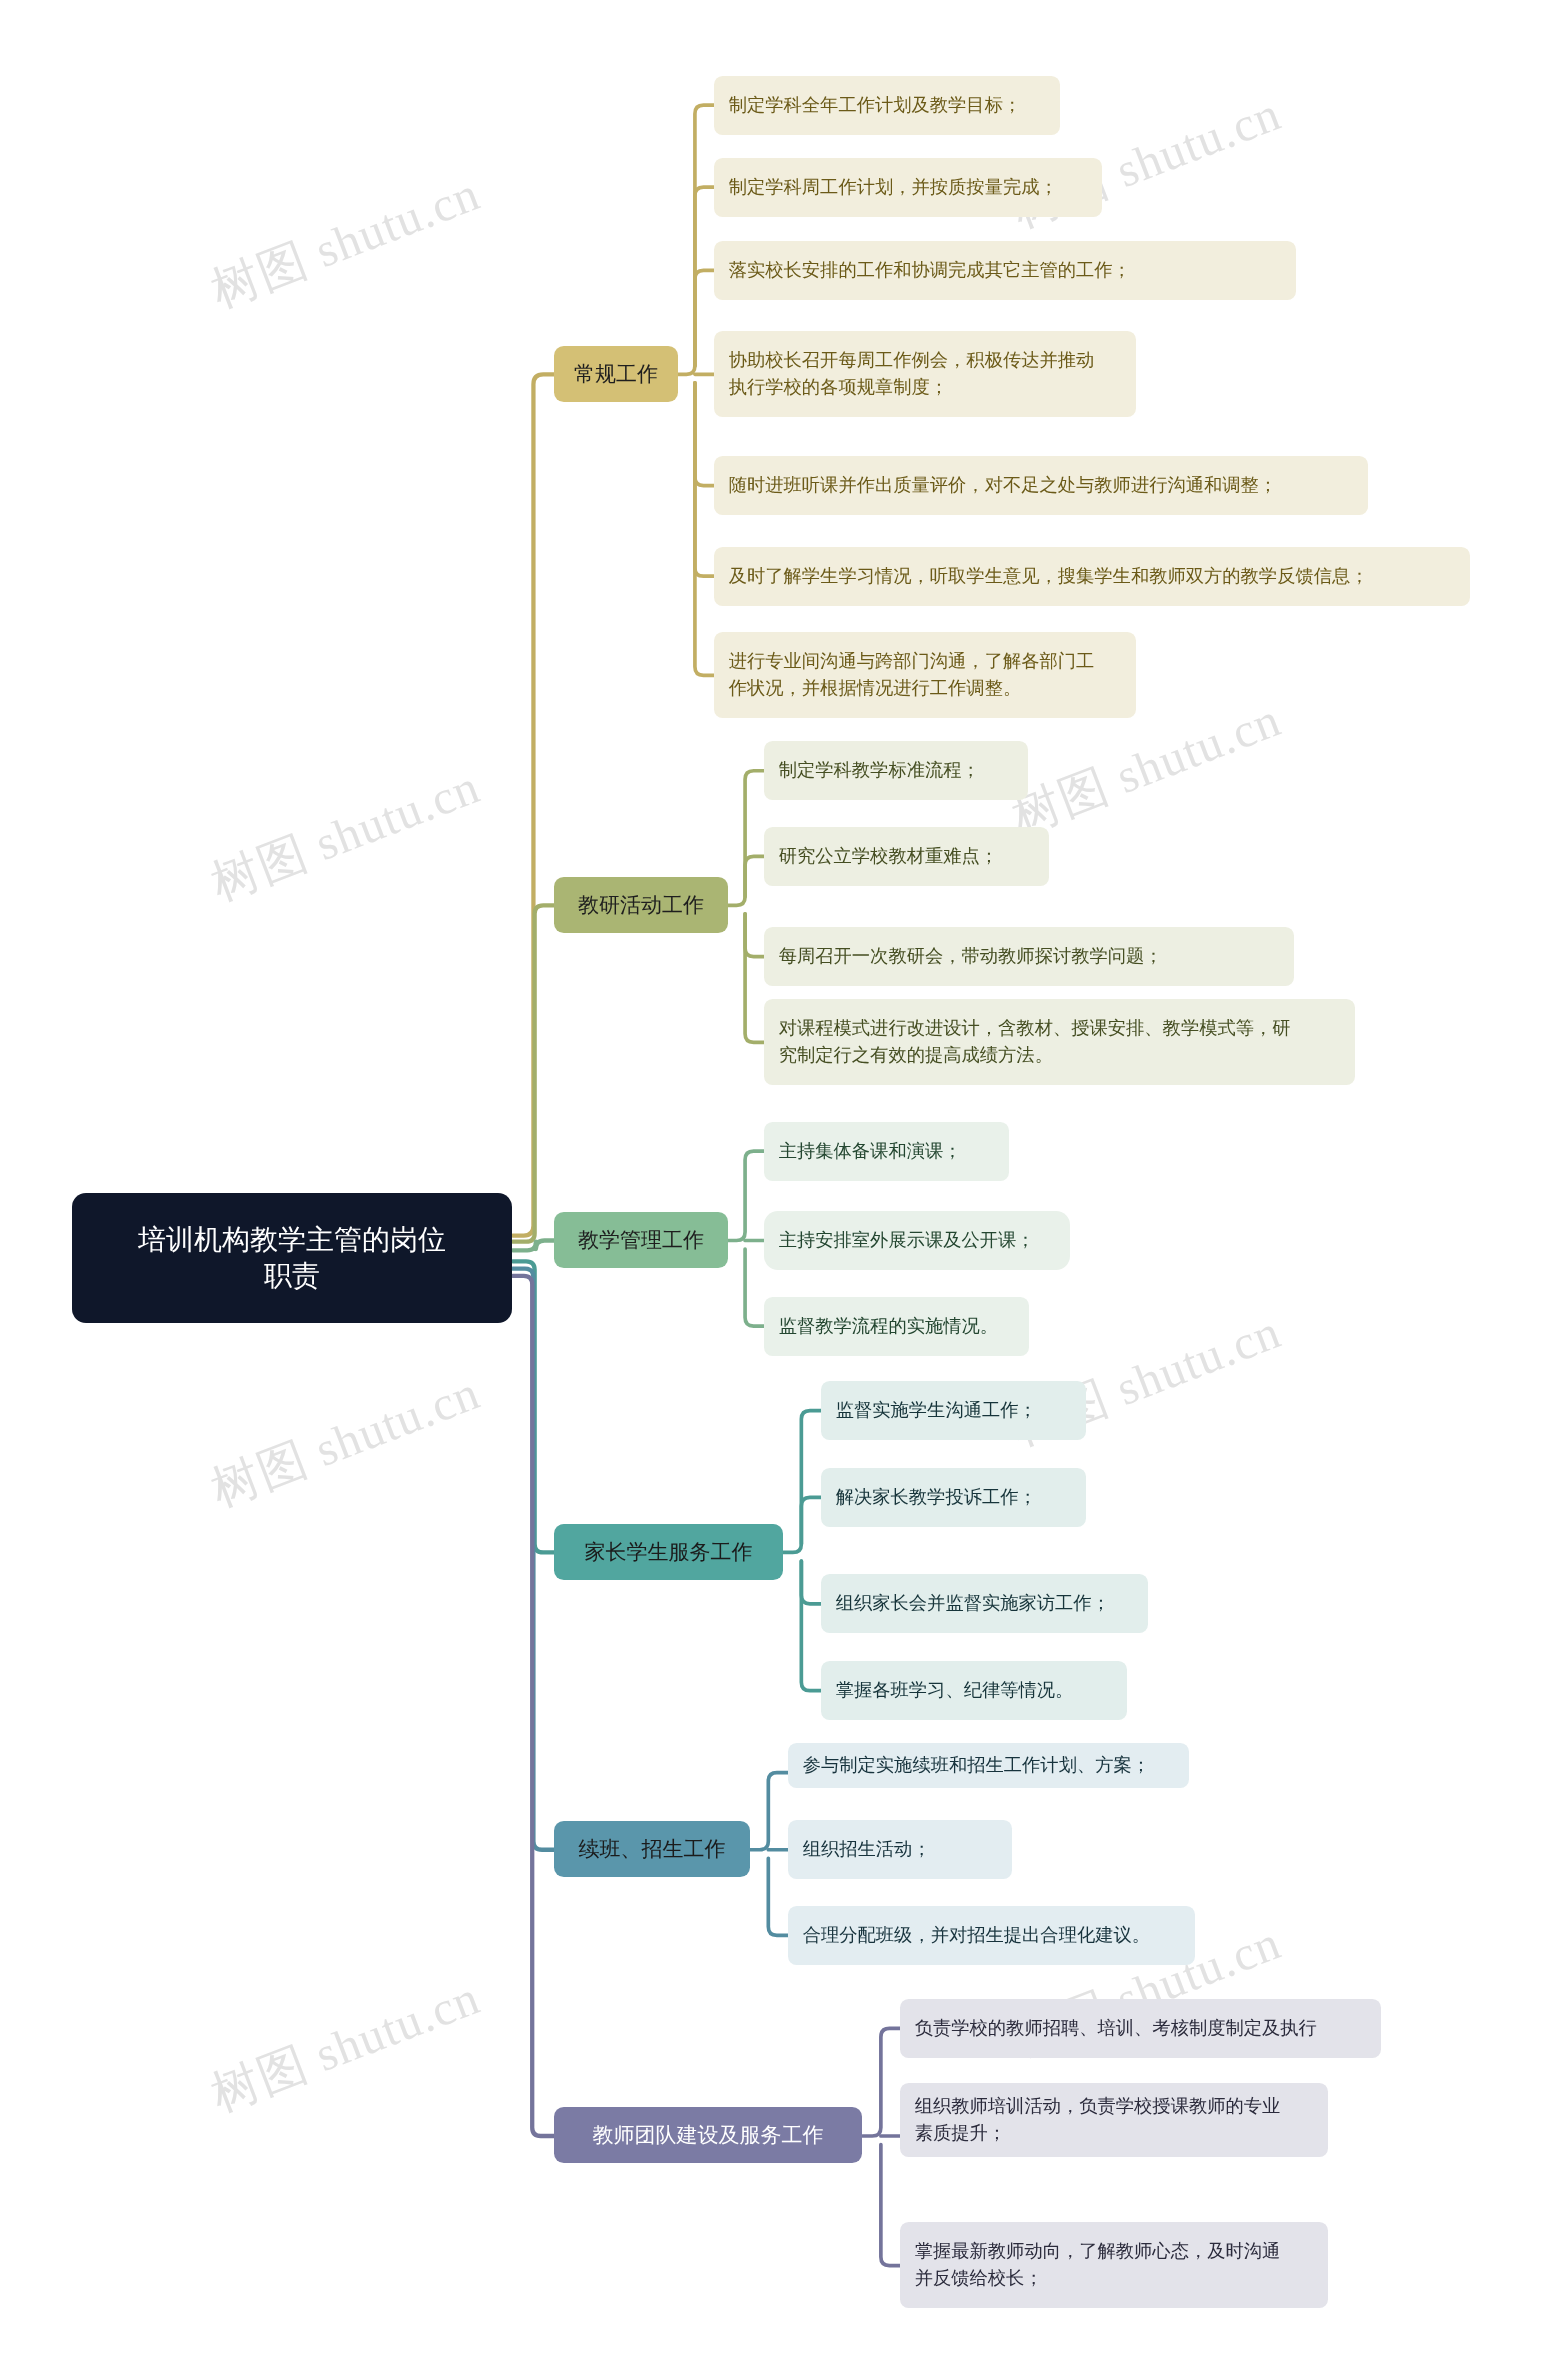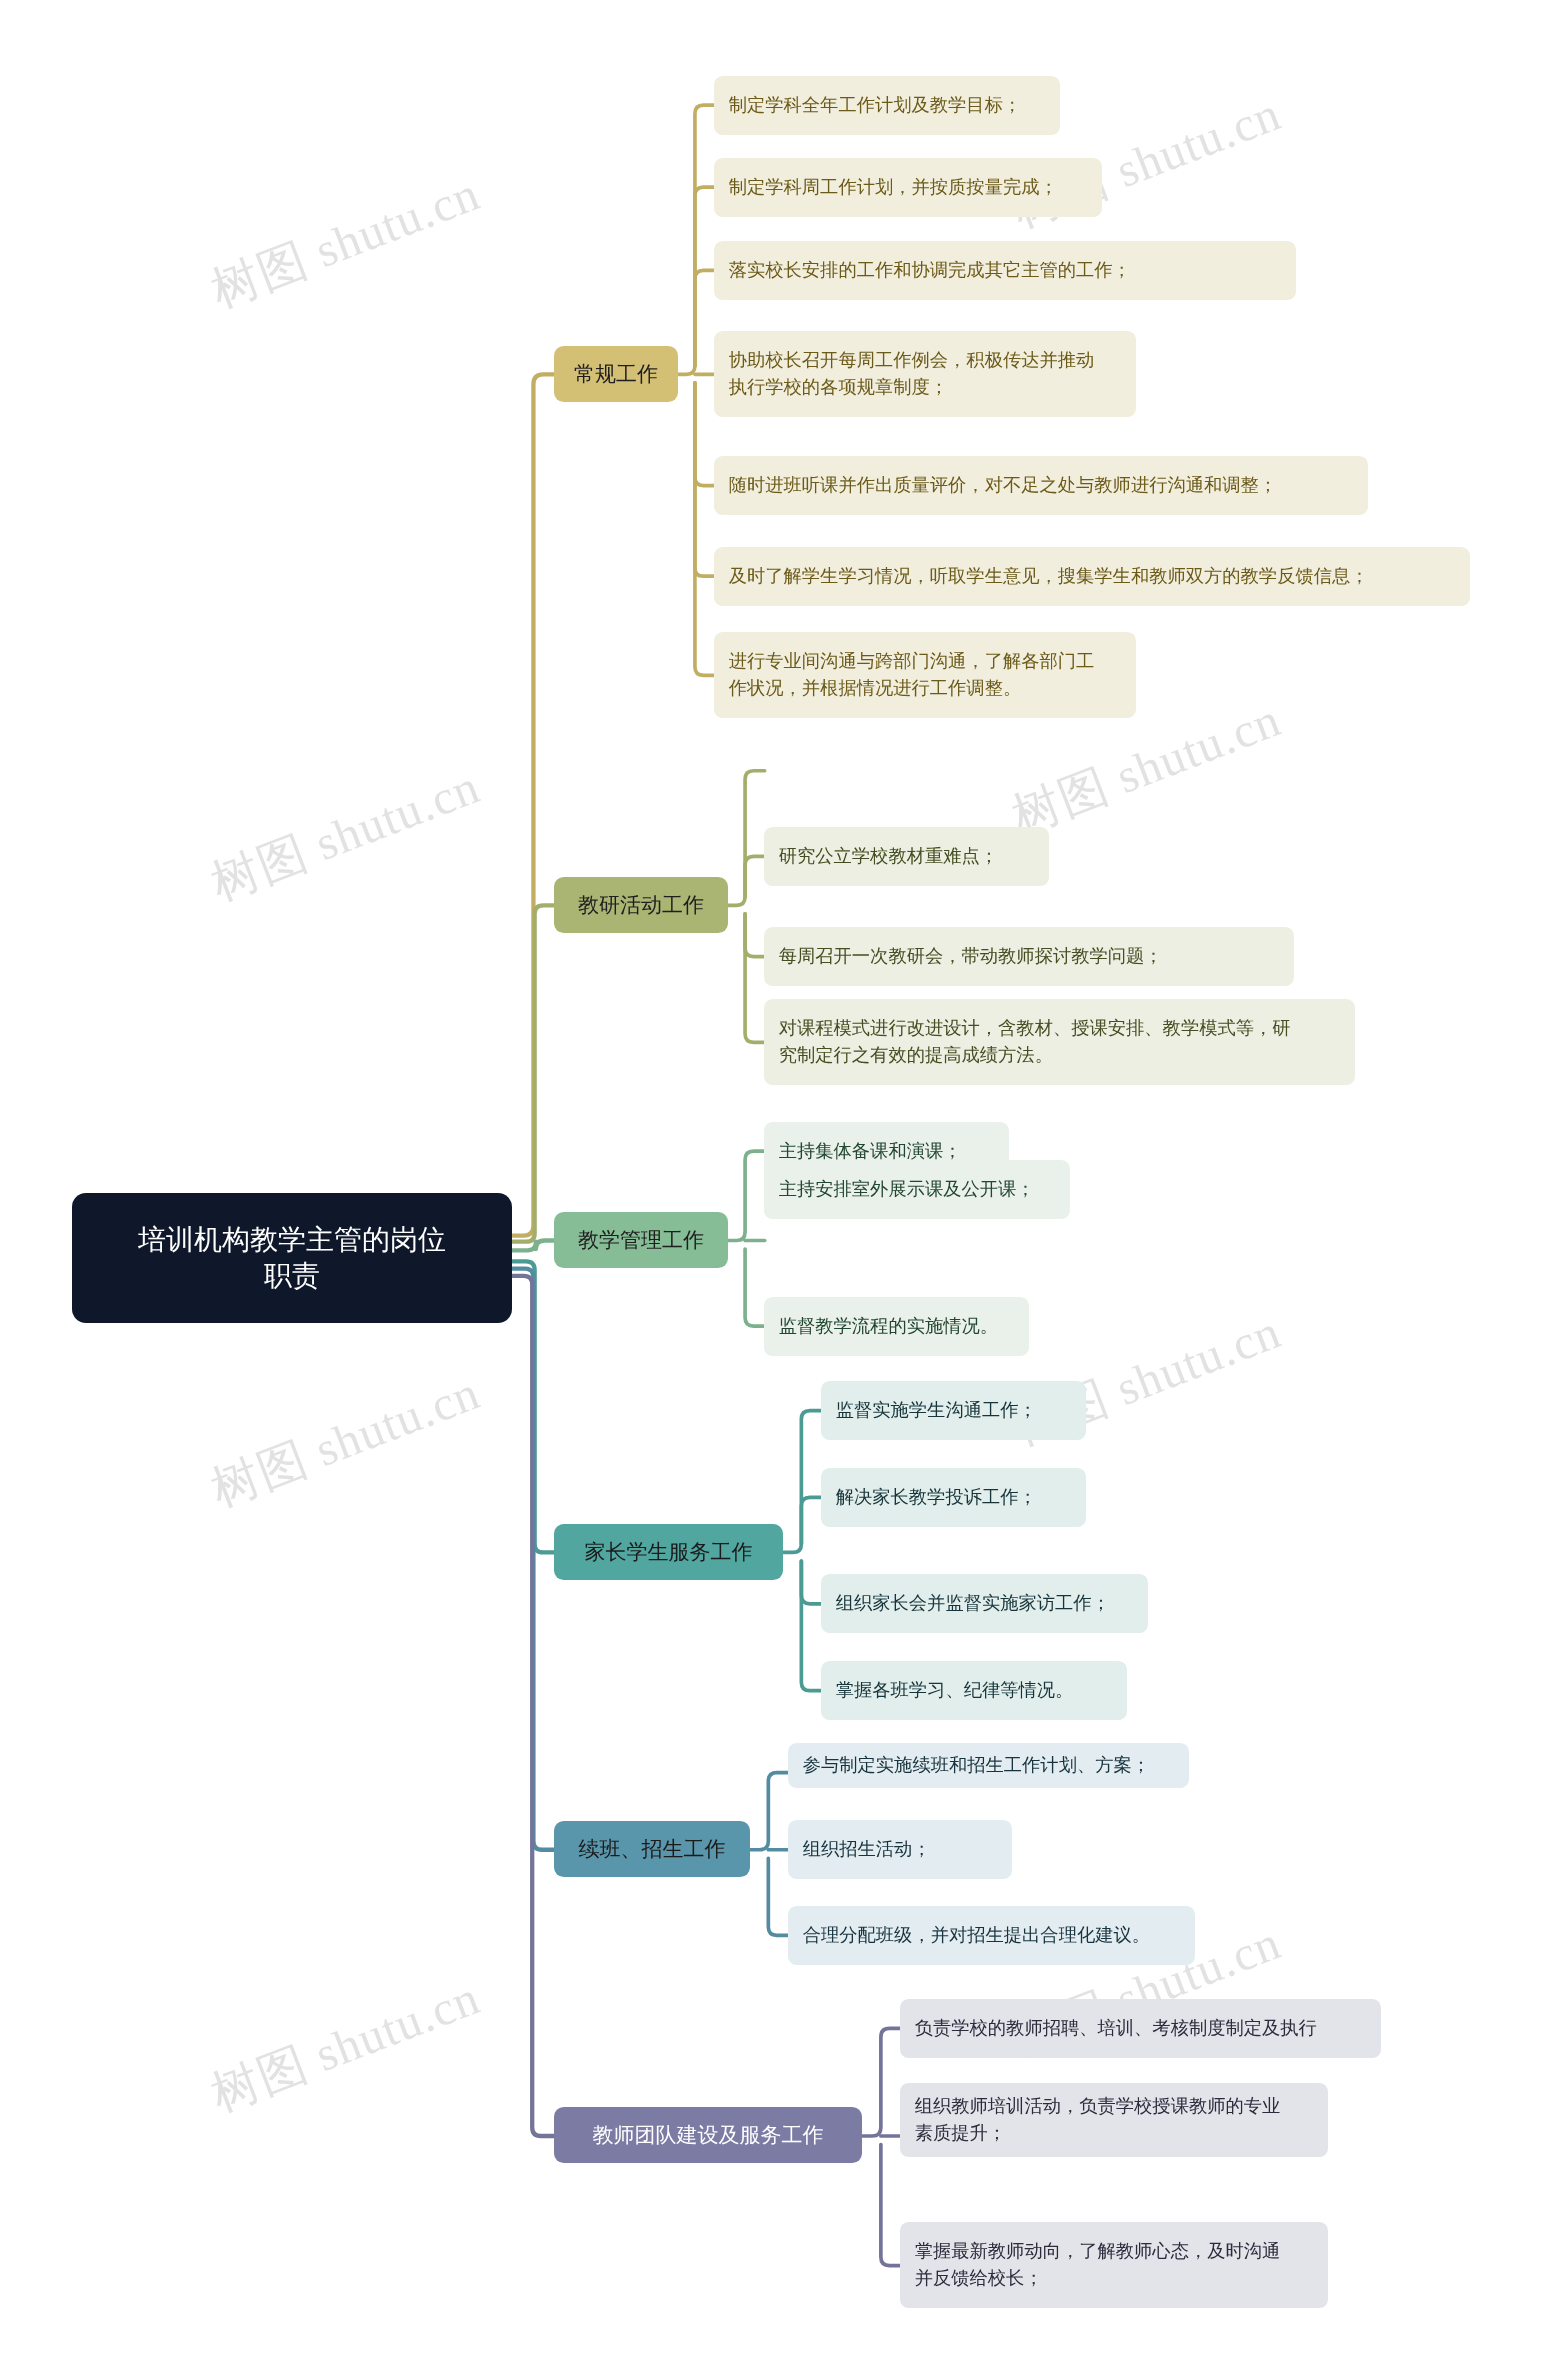--- a/index.html
+++ b/index.html
@@ -209,39 +209,42 @@
   </div>
   <div class="node leaf c1-leaf" style="left:714px; top:632px; width:422px; height:86px;">
     <span class="txt">进行专业间沟通与跨部门沟通，了解各部门工
 作状况，并根据情况进行工作调整。</span>
   </div>
 
   <div class="node branch c2-branch" style="left:554px; top:877px; width:174px; height:56px;">
     <span class="txt">教研活动工作</span>
   </div>
 
+  <div class="node leaf c2-leaf" style="left:764px; top:741px; width:264px; height:59px;">
+    <span class="txt">制定学科教学标准流程；</span>
+  </div>
   <div class="node leaf c2-leaf" style="left:764px; top:827px; width:285px; height:59px;">
     <span class="txt">研究公立学校教材重难点；</span>
   </div>
   <div class="node leaf c2-leaf" style="left:764px; top:927px; width:530px; height:59px;">
     <span class="txt">每周召开一次教研会，带动教师探讨教学问题；</span>
   </div>
   <div class="node leaf c2-leaf" style="left:764px; top:999px; width:591px; height:86px;">
     <span class="txt">对课程模式进行改进设计，含教材、授课安排、教学模式等，研
 究制定行之有效的提高成绩方法。</span>
   </div>
 
   <div class="node branch c3-branch" style="left:554px; top:1212px; width:174px; height:56px;">
     <span class="txt">教学管理工作</span>
   </div>
 
   <div class="node leaf c3-leaf" style="left:764px; top:1122px; width:245px; height:59px;">
     <span class="txt">主持集体备课和演课；</span>
   </div>
-  <div class="node leaf c3-leaf" style="left:764px; top:1160px; width:306px; height:59px;">
+  <div class="node leaf c3-leaf" style="left:764px; top:1211px; width:306px; height:59px;border-radius:14px;">
     <span class="txt">主持安排室外展示课及公开课；</span>
   </div>
   <div class="node leaf c3-leaf" style="left:764px; top:1297px; width:265px; height:59px;">
     <span class="txt">监督教学流程的实施情况。</span>
   </div>
 
   <div class="node branch c4-branch" style="left:554px; top:1524px; width:229px; height:56px;">
     <span class="txt">家长学生服务工作</span>
   </div>
 

